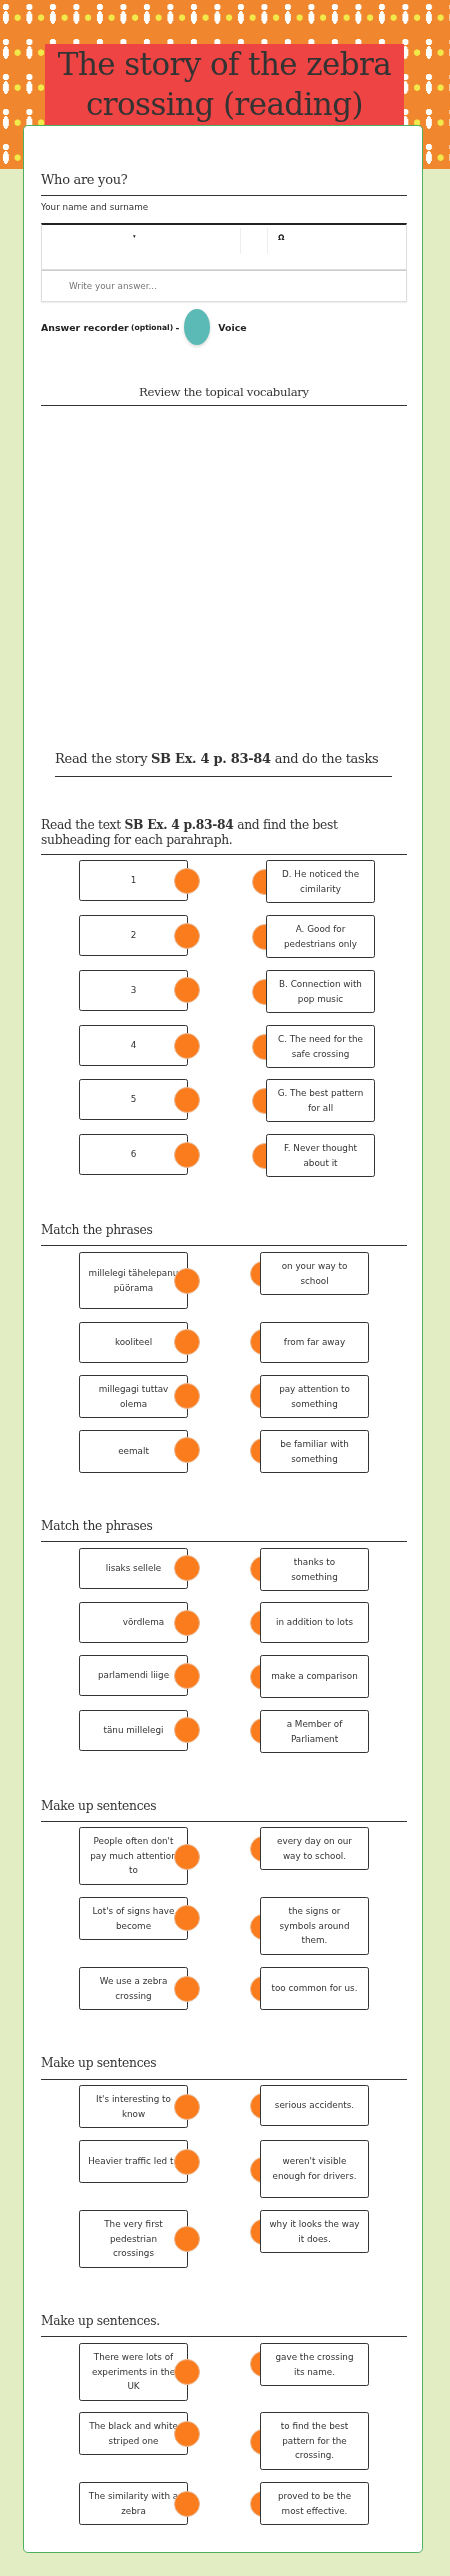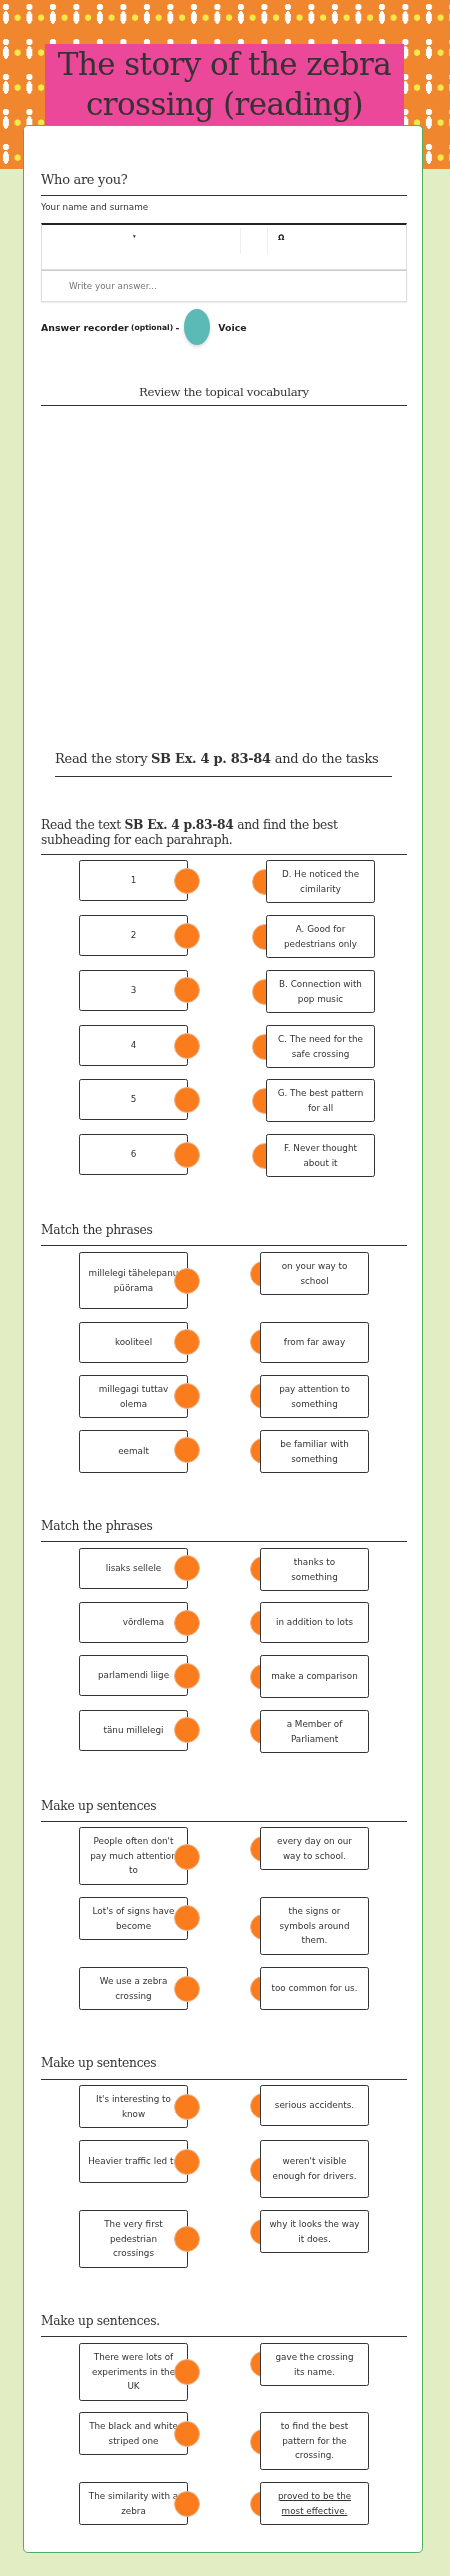--- a/index.html
+++ b/index.html
@@ -13,21 +13,21 @@
     position:absolute; left:0; top:0; width:451px; height:169px;
     background-color:#f0862d;
     background-image:
       radial-gradient(circle at 5.9px 7px, #fff 0 2.9px, transparent 3.5px),
       radial-gradient(circle at 17.6px 17.6px, #f2e94a 0 2.9px, transparent 3.5px),
       radial-gradient(ellipse 2.9px 6.5px at 5.9px 17.6px, #fff 0 100%, transparent 100%);
     background-size:23.5px 35px;
   }
   .title-box {
     position:absolute; left:45px; top:44px; width:359px; height:82px;
-    background:#ec4899;
+    background:#ef4444;
   }
   .title {
     position:absolute; left:0; right:0; top:0;
     font-family:"DejaVu Serif", serif; font-size:31px; line-height:40px;
     text-align:center; color:#333; letter-spacing:-0.6px;
   }
   .card {
     position:absolute; left:23px; top:125px; width:400px; height:2428px;
     background:#fff; border:1.8px solid #4cb05c; border-radius:4.7px;
     box-sizing:border-box;
@@ -239,14 +239,14 @@
 <div class="mbox" style="left:260px;top:2343px;width:109px;height:43px;">gave the crossing its name.</div>
 
 <div class="mbox" style="left:79px;top:2412px;width:109px;height:43px;">The black and white striped one</div>
 <div class="dot" style="left:174px;top:2421px;"></div>
 <div class="dot" style="left:250px;top:2429px;"></div>
 <div class="mbox" style="left:260px;top:2412px;width:109px;height:58px;">to find the best pattern for the crossing.</div>
 
 <div class="mbox" style="left:79px;top:2482px;width:109px;height:43px;">The similarity with a zebra</div>
 <div class="dot" style="left:174px;top:2491px;"></div>
 <div class="dot" style="left:250px;top:2491px;"></div>
-<div class="mbox" style="left:260px;top:2482px;width:109px;height:43px;text-decoration:underline;">proved to be the most effective.</div>
+<div class="mbox" style="left:260px;top:2482px;width:109px;height:43px;">proved to be the most effective.</div>
 
 
 </body></html>

